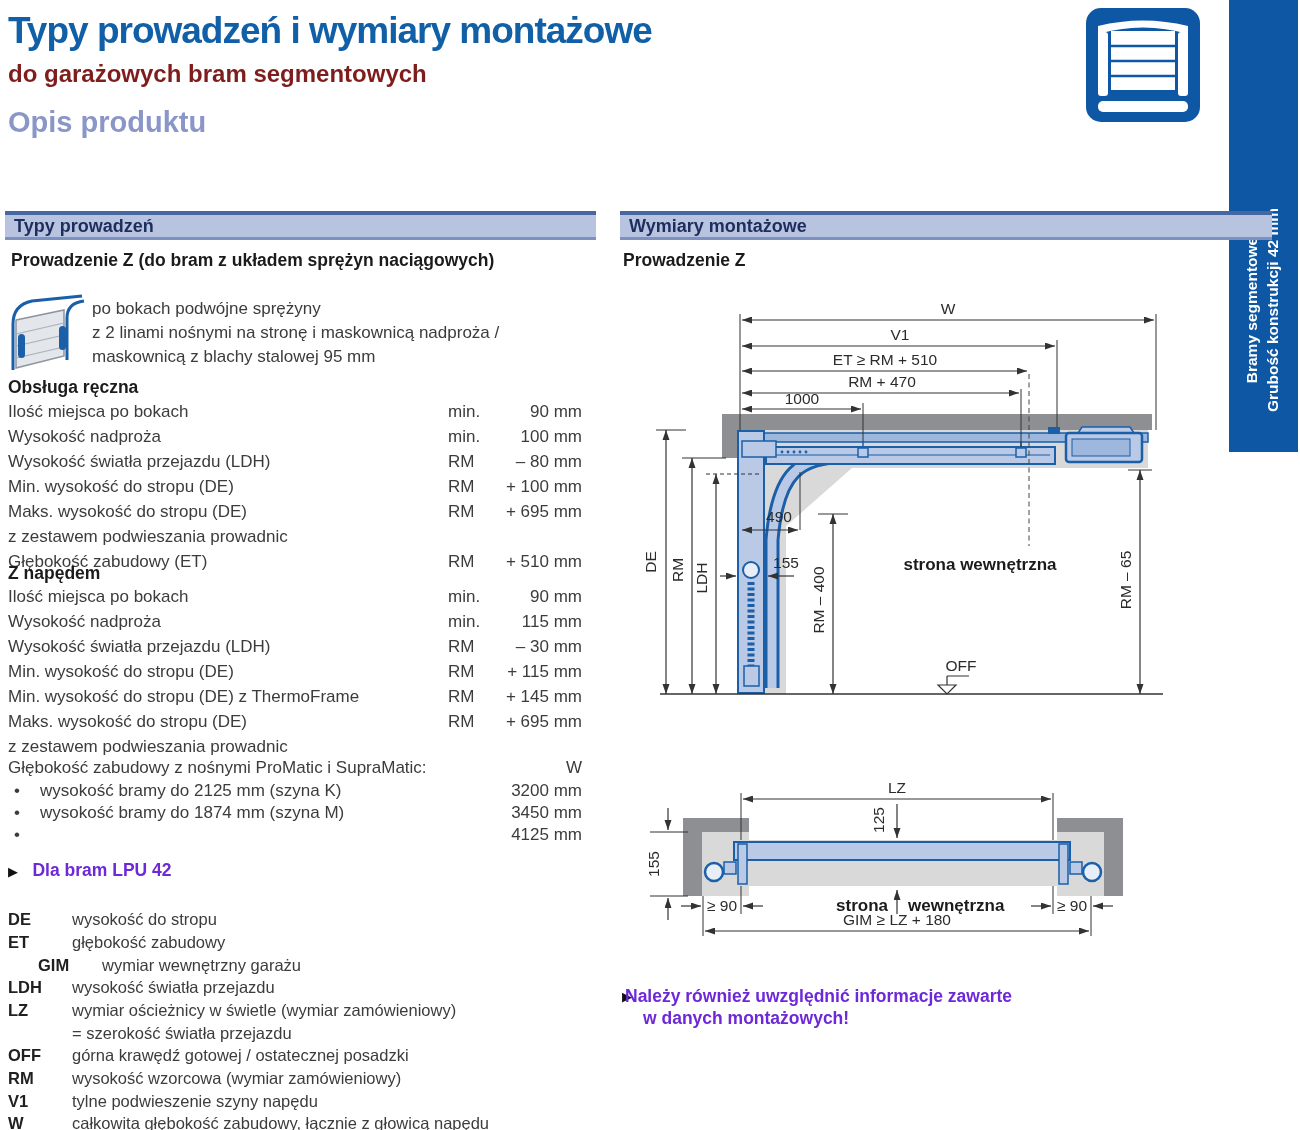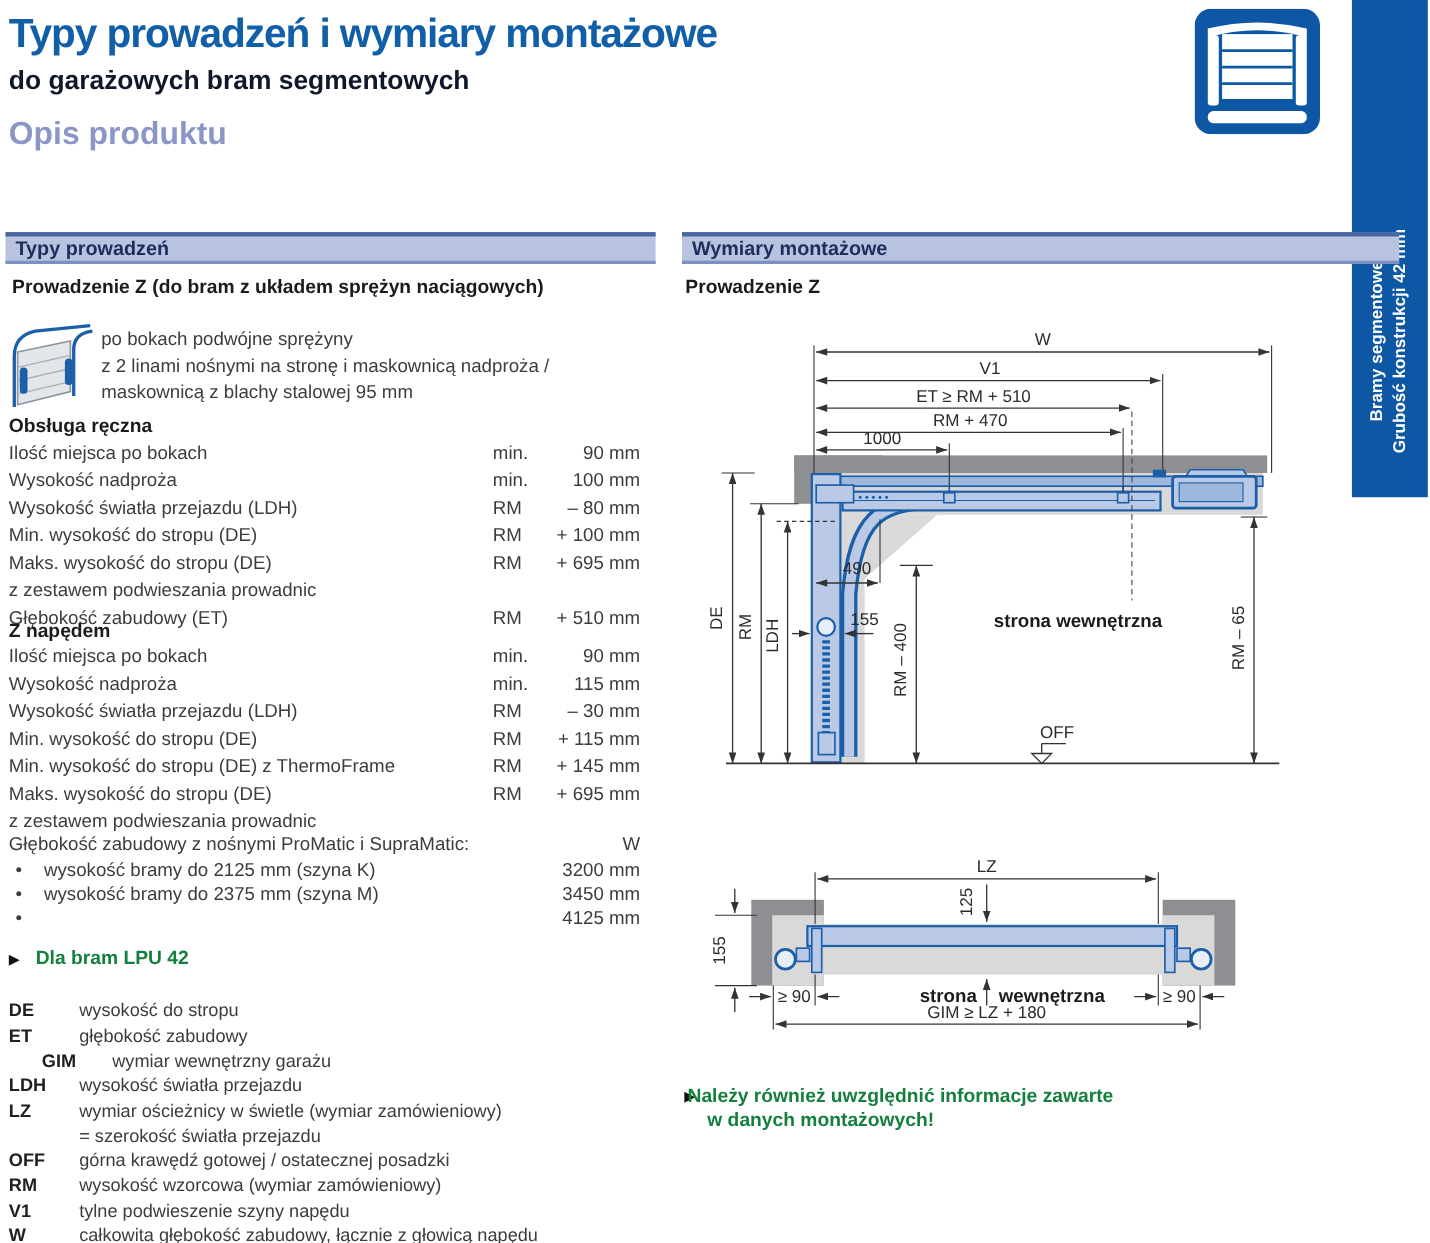--- a/index.html
+++ b/index.html
@@ -1,21 +1,21 @@
 <!DOCTYPE html>
 <html><head>
 <meta charset="utf-8">
 <style>
   html,body{margin:0;padding:0;background:#fff;}
   #page{position:relative;width:1300px;height:1130px;background:#fff;overflow:hidden;
         font-family:"Liberation Sans",sans-serif;}
   .abs{position:absolute;}
   
   .h-title{font-size:37px;font-weight:bold;color:#1160a7;letter-spacing:-1px;white-space:nowrap;}
-  .h-sub{font-size:24px;font-weight:bold;color:#0f172a;white-space:nowrap;}
+  .h-sub{font-size:24px;font-weight:bold;color:#7f1d1d;white-space:nowrap;}
   .h-opis{font-size:29px;font-weight:bold;color:#8a96c8;white-space:nowrap;}
   
   .bar{background:#b8c3df;border-top:4px solid #46679f;border-bottom:3px solid #7c91c1;
        height:29px;box-sizing:border-box;line-height:22px;padding-left:9px;
        font-size:18px;font-weight:bold;color:#1c2d5e;}
   .bold-line{font-size:17.5px;font-weight:bold;color:#1b1b1b;white-space:nowrap;text-align:center;}
   .body-line{font-size:17px;color:#3c3c3c;white-space:nowrap;}
   
   .spec-row{position:absolute;left:8px;width:574px;height:24px;font-size:17px;color:#3c3c3c;}
   .sl{position:absolute;left:0;white-space:nowrap;}
@@ -24,21 +24,21 @@
   
   .bul-row{position:absolute;left:8px;width:574px;height:22px;font-size:17px;color:#3c3c3c;}
   .bd{position:absolute;left:6px;}
   .bl{position:absolute;left:32px;white-space:nowrap;}
   
   .leg-row{position:absolute;left:8px;width:600px;height:22px;font-size:16.5px;color:#3c3c3c;}
   .lt{position:absolute;left:0;font-weight:bold;color:#202020;}
   .ld{position:absolute;left:64px;white-space:nowrap;}
   
   .tri{font-size:13px;color:#111;}
-  .note-txt{font-size:17.5px;font-weight:bold;color:#15803d;white-space:nowrap;}
+  .note-txt{font-size:17.5px;font-weight:bold;color:#6d28d9;white-space:nowrap;}
   
   .sidetab{background:#0d57a4;}
   .sidetext{position:absolute;left:-86px;top:288px;width:240px;height:44px;
             transform:rotate(-90deg);color:#fff;font-weight:bold;font-size:15.5px;
             text-align:center;line-height:21px;white-space:nowrap;}
   
   .dt{font-family:"Liberation Sans",sans-serif;font-size:15.5px;fill:#2b2b2b;}
   .dtb{font-family:"Liberation Sans",sans-serif;font-size:17px;font-weight:bold;fill:#1b1b1b;}
 </style>
 </head>
@@ -166,21 +166,21 @@
     <span class="sl">Głębokość zabudowy z nośnymi ProMatic i SupraMatic:</span>
     <span class="sv">W</span>
   </div>
   <div class="bul-row" style="top:781px;">
     <span class="bd">•</span>
     <span class="bl">wysokość bramy do 2125 mm (szyna K)</span>
     <span class="sv">3200 mm</span>
   </div>
   <div class="bul-row" style="top:803px;">
     <span class="bd">•</span>
-    <span class="bl">wysokość bramy do 2375 mm (szyna M)</span>
+    <span class="bl">wysokość bramy do 1874 mm (szyna M)</span>
     <span class="sv">3450 mm</span>
   </div>
   <div class="bul-row" style="top:825px;">
     <span class="bd">•</span>
     <span class="sv">4125 mm</span>
   </div>
 
   <div class="abs" style="left:8px;top:860px;width:400px;">
     <span class="tri">▶</span>
     <span class="note-txt" style="margin-left:10px;">Dla bram LPU 42</span>

